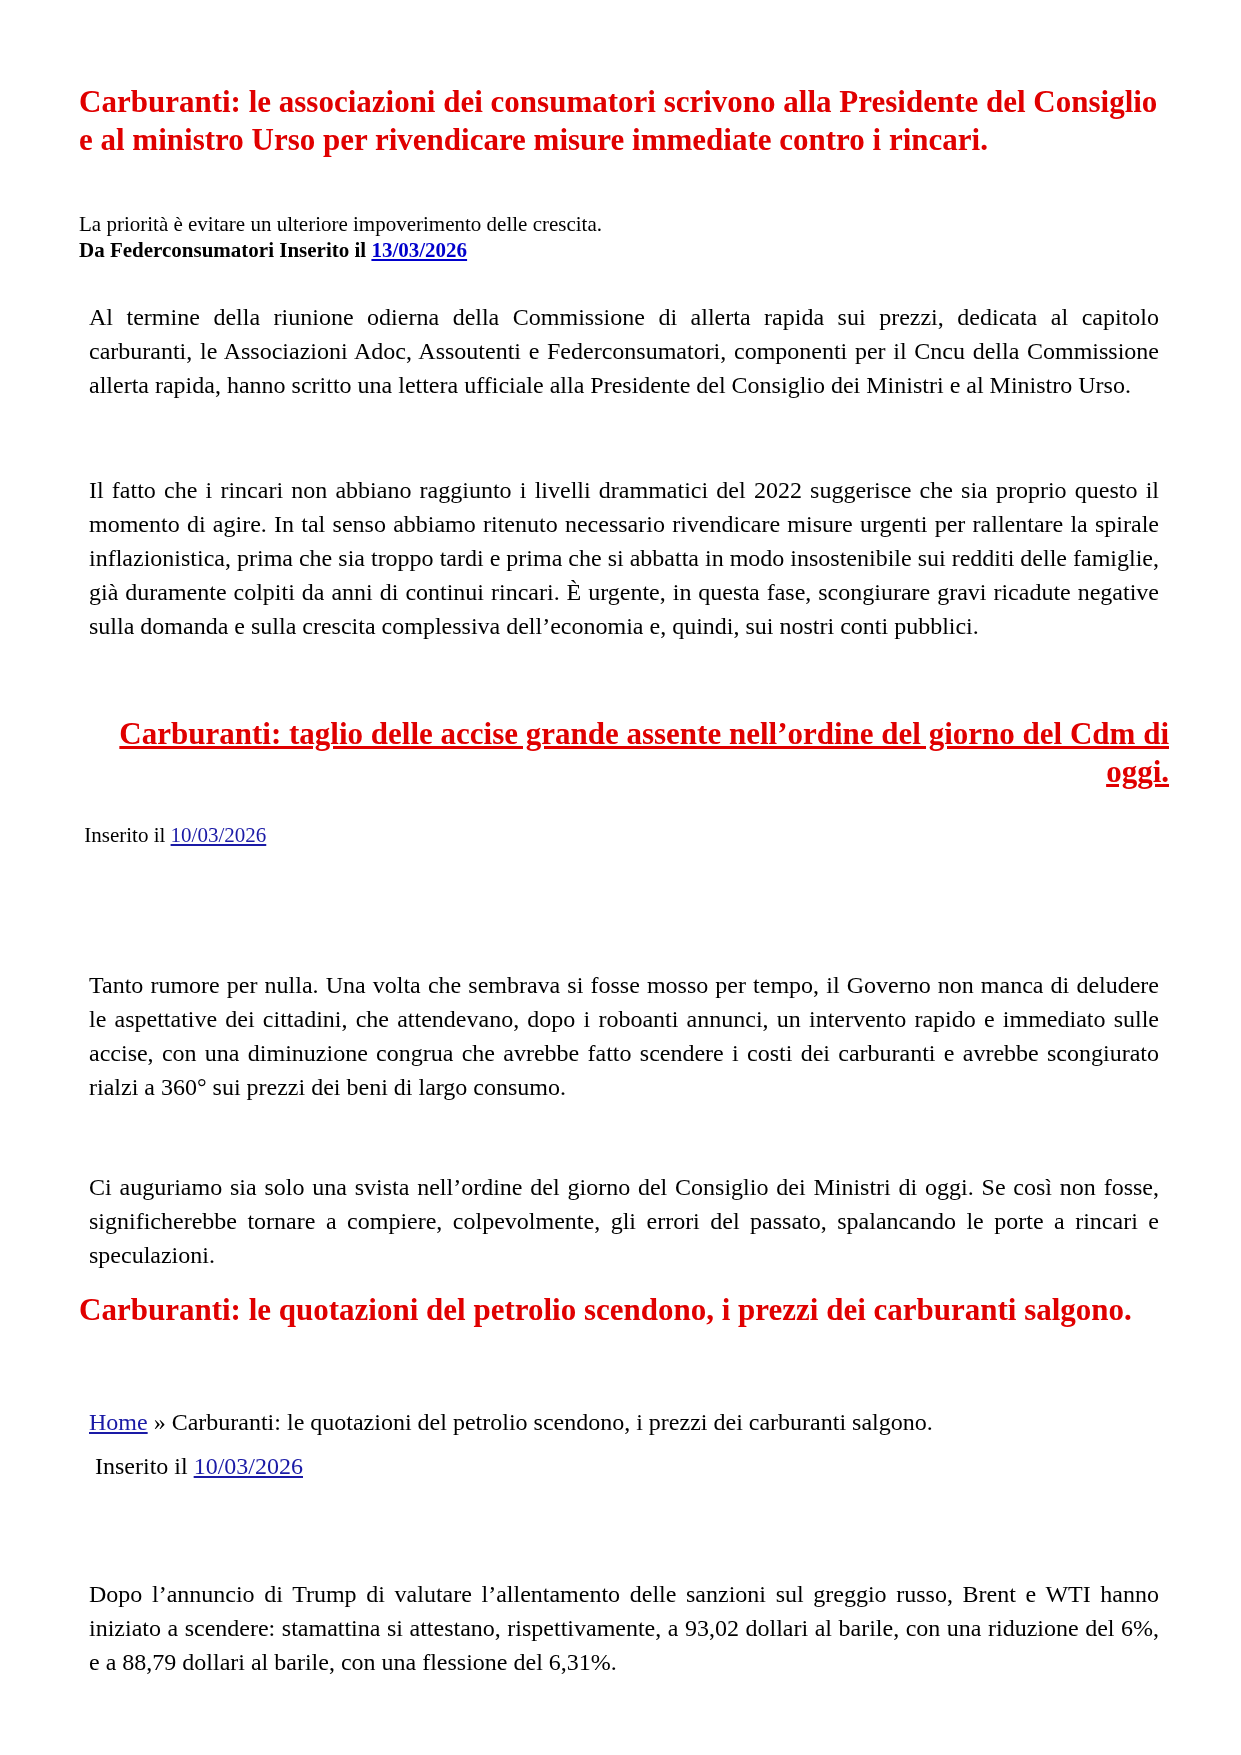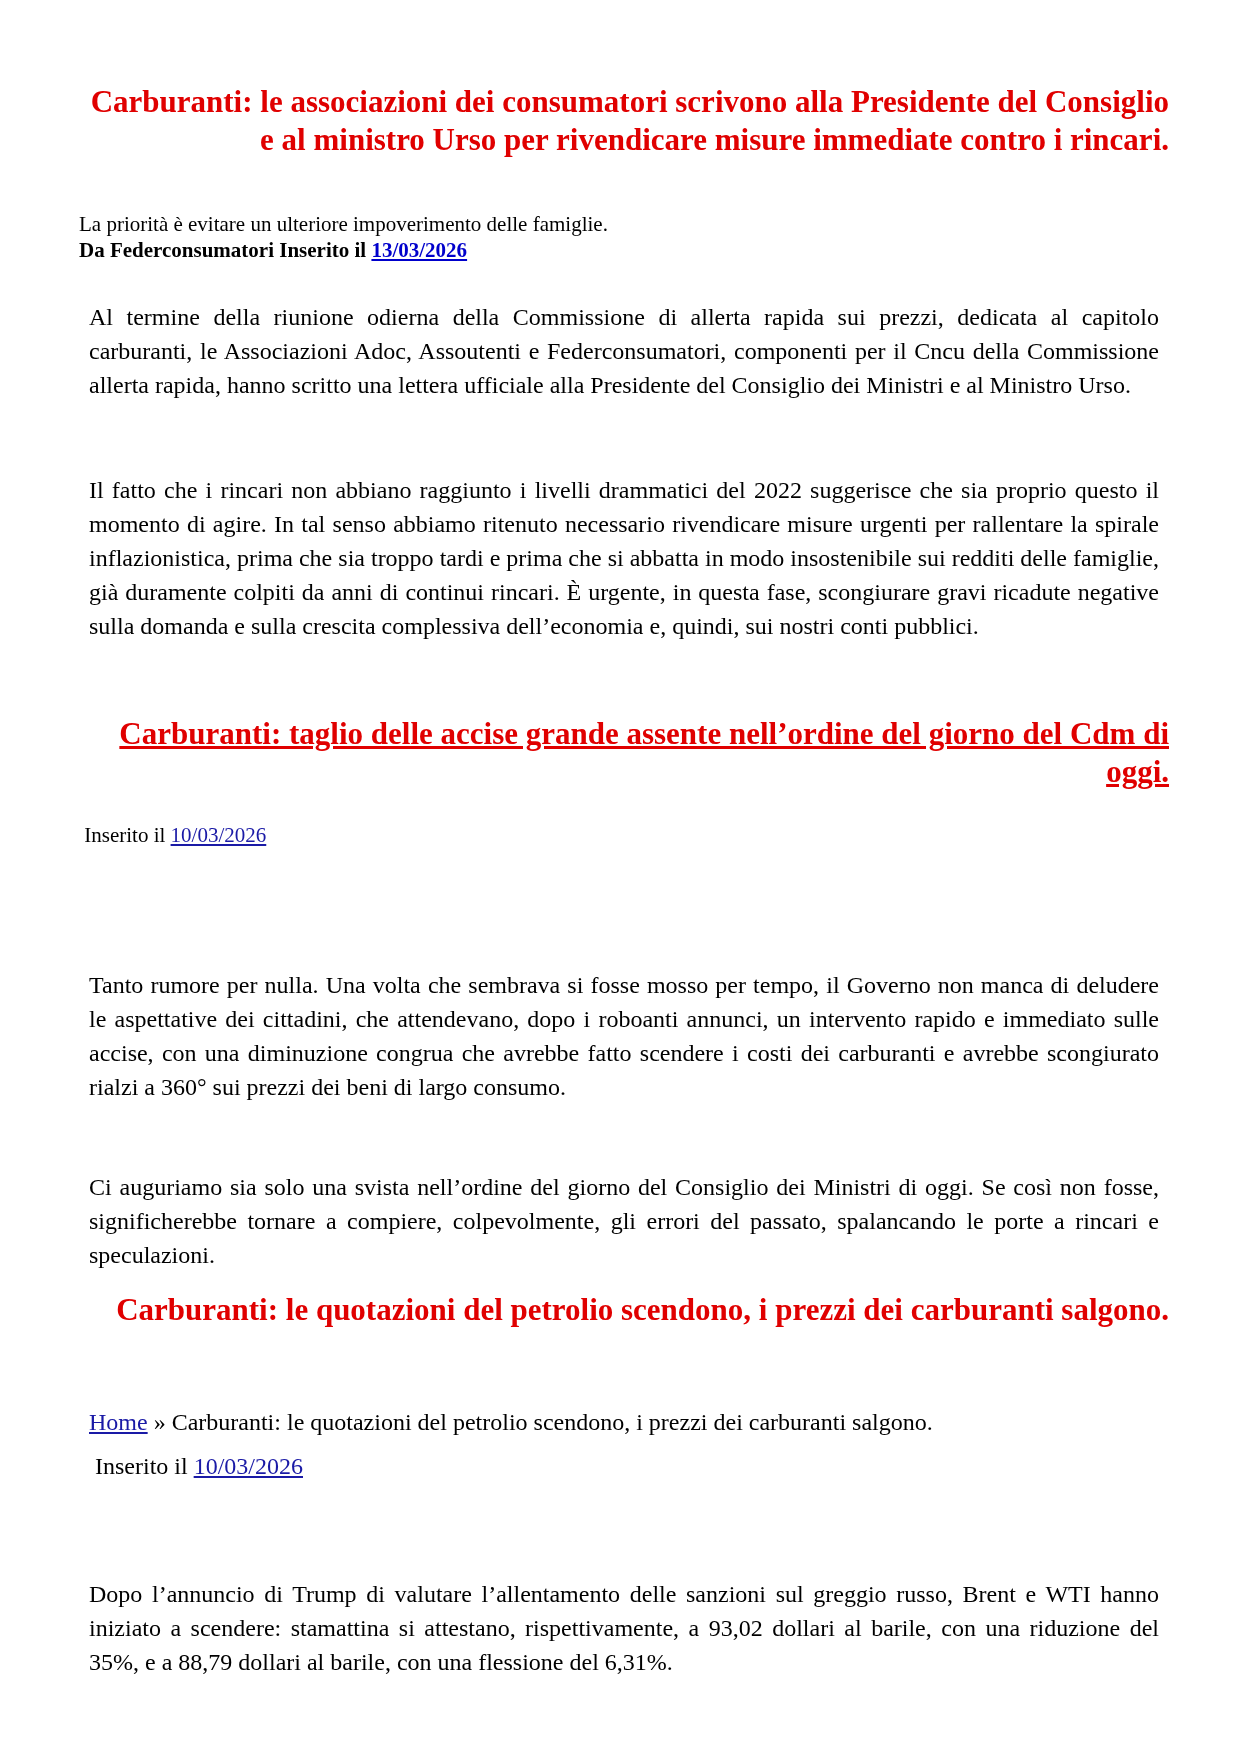--- a/index.html
+++ b/index.html
@@ -21,21 +21,21 @@
       top: 0;
       width: 1090px;
     }
     .headline {
       color: #e00000;
       font-weight: bold;
       font-size: 31px;
       line-height: 38px;
       margin: 0;
     }
-    .headline.center { text-align: right; }
+    .headline.center { text-align: left; }
     .headline.left { text-align: right; text-decoration: underline; }
     .sub {
       font-size: 21px;
       line-height: 26px;
       margin: 0;
     }
     .meta {
       font-size: 21px;
       line-height: 26px;
       margin: 0;
@@ -57,21 +57,21 @@
 </head>
 <body>
 
 <div class="page">
 
   <div class="block" style="top:83px;">
     <h1 class="headline center">Carburanti: le associazioni dei consumatori scrivono alla Presidente del Consiglio e al ministro Urso per rivendicare misure immediate contro i rincari.</h1>
   </div>
 
   <div class="block" style="top:211px;">
-    <p class="sub">La priorità è evitare un ulteriore impoverimento delle famiglie.</p>
+    <p class="sub">La priorità è evitare un ulteriore impoverimento delle crescita.</p>
     <p class="meta bold"><span>Da Federconsumatori Inserito il </span><a class="link bold" href="#">13/03/2026</a></p>
   </div>
 
   <div class="block" style="top:290px;">
     <p class="para">Al termine della riunione odierna della Commissione di allerta rapida sui prezzi, dedicata al capitolo carburanti, le Associazioni Adoc, Assoutenti e Federconsumatori, componenti per il Cncu della Commissione allerta rapida, hanno scritto una lettera ufficiale alla Presidente del Consiglio dei Ministri e al Ministro Urso.</p>
   </div>
 
   <div class="block" style="top:463px;">
     <p class="para">Il fatto che i rincari non abbiano raggiunto i livelli drammatici del 2022 suggerisce che sia proprio questo il momento di agire. In tal senso abbiamo ritenuto necessario rivendicare misure urgenti per rallentare la spirale inflazionistica, prima che sia troppo tardi e prima che si abbatta in modo insostenibile sui redditi delle famiglie, già duramente colpiti da anni di continui rincari. È urgente, in questa fase, scongiurare gravi ricadute negative sulla domanda e sulla crescita complessiva dell’economia e, quindi, sui nostri conti pubblici.</p>
   </div>
@@ -95,16 +95,16 @@
   <div class="block" style="top:1291px;">
     <h2 class="headline center">Carburanti: le quotazioni del petrolio scendono, i prezzi dei carburanti salgono.</h2>
   </div>
 
   <div class="block" style="top:1395px;">
     <p class="para" style="text-align:left;"><a class="link" href="#">Home</a><span> » Carburanti: le quotazioni del petrolio scendono, i prezzi dei carburanti salgono.</span></p>
     <p class="para" style="text-align:left;"><span style="white-space:pre;"> Inserito il </span><a class="link" href="#">10/03/2026</a></p>
   </div>
 
   <div class="block" style="top:1567px;">
-    <p class="para">Dopo l’annuncio di Trump di valutare l’allentamento delle sanzioni sul greggio russo, Brent e WTI hanno iniziato a scendere: stamattina si attestano, rispettivamente, a 93,02 dollari al barile, con una riduzione del 35%, e a 88,79 dollari al barile, con una flessione del 6,31%.</p>
+    <p class="para">Dopo l’annuncio di Trump di valutare l’allentamento delle sanzioni sul greggio russo, Brent e WTI hanno iniziato a scendere: stamattina si attestano, rispettivamente, a 93,02 dollari al barile, con una riduzione del 6%, e a 88,79 dollari al barile, con una flessione del 6,31%.</p>
   </div>
 
 </div>
 
 </body></html>

